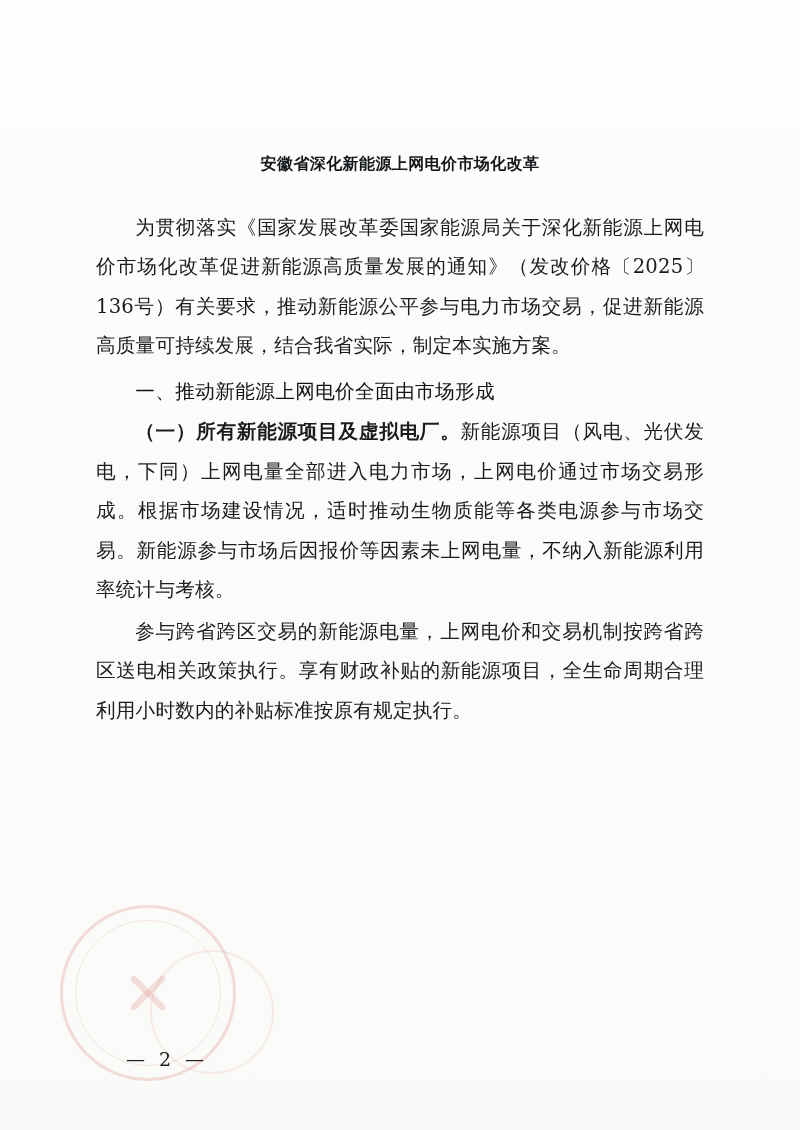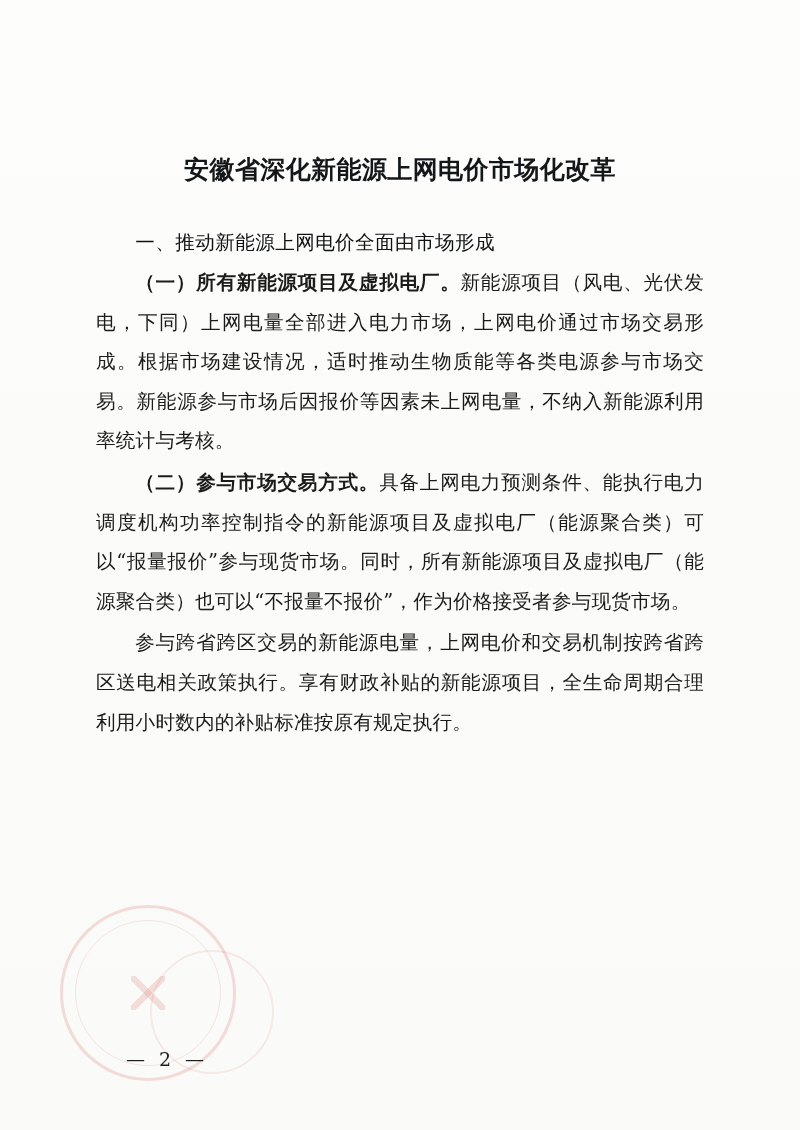--- a/index.html
+++ b/index.html
@@ -26,26 +26,25 @@
   .content {
     position: absolute;
     left: 96px;
     top: 150px;
     width: 608px;
   }
 
   .doc-title {
     text-align: center;
     font-weight: bold;
-    font-size: 25px;
+    font-size: 16px;
     line-height: 1.72;
     letter-spacing: 0.4px;
     color: #14171a;
     margin: 0 0 6px 0;
-    font-family: Liberation Mono, monospace;
   }
   .doc-title .line2 {
     display: block;
   }
 
   .body-block {
     margin-top: 30px;
   }
 
   p.para {
@@ -142,26 +141,26 @@
 <div class="page">
 
   <div class="content">
 
     <h1 class="doc-title">
       <span>安徽省深化新能源上网电价市场化改革</span>
     </h1>
 
     <div class="body-block">
 
+      <p class="para">为贯彻落实《国家发展改革委国家能源局关于深化新能源上网电价市场化改革促进新能源高质量发展的通知》（发改价格〔2025〕136号）有关要求，推动新能源公平参与电力市场交易，促进新能源高质量可持续发展，结合我省实际，制定本实施方案。</p>
 
       <p class="heading">一、推动新能源上网电价全面由市场形成</p>
 
       <p class="para"><span class="lead">（一）所有新能源项目及虚拟电厂。</span><span>新能源项目（风电、光伏发电，下同）上网电量全部进入电力市场，上网电价通过市场交易形成。根据市场建设情况，适时推动生物质能等各类电源参与市场交易。新能源参与市场后因报价等因素未上网电量，不纳入新能源利用率统计与考核。</span></p>
 
-      <p class="para"><span class="lead">（二）参与市场交易方式。</span><span>具备上网电力预测条件、能执行电力调度机构功率控制指令的新能源项目及虚拟电厂（能源聚合类）可以“报量报价”参与现货市场。同时，所有新能源项目及虚拟电厂（能源聚合类）也可以“不报量不报价”，作为价格接受者参与现货市场。</span></p>
 
       <p class="para">参与跨省跨区交易的新能源电量，上网电价和交易机制按跨省跨区送电相关政策执行。享有财政补贴的新能源项目，全生命周期合理利用小时数内的补贴标准按原有规定执行。</p>
 
     </div>
   </div>
 
   <div class="seal"></div>
   <div class="seal2"></div>
 
   <div class="page-number">

